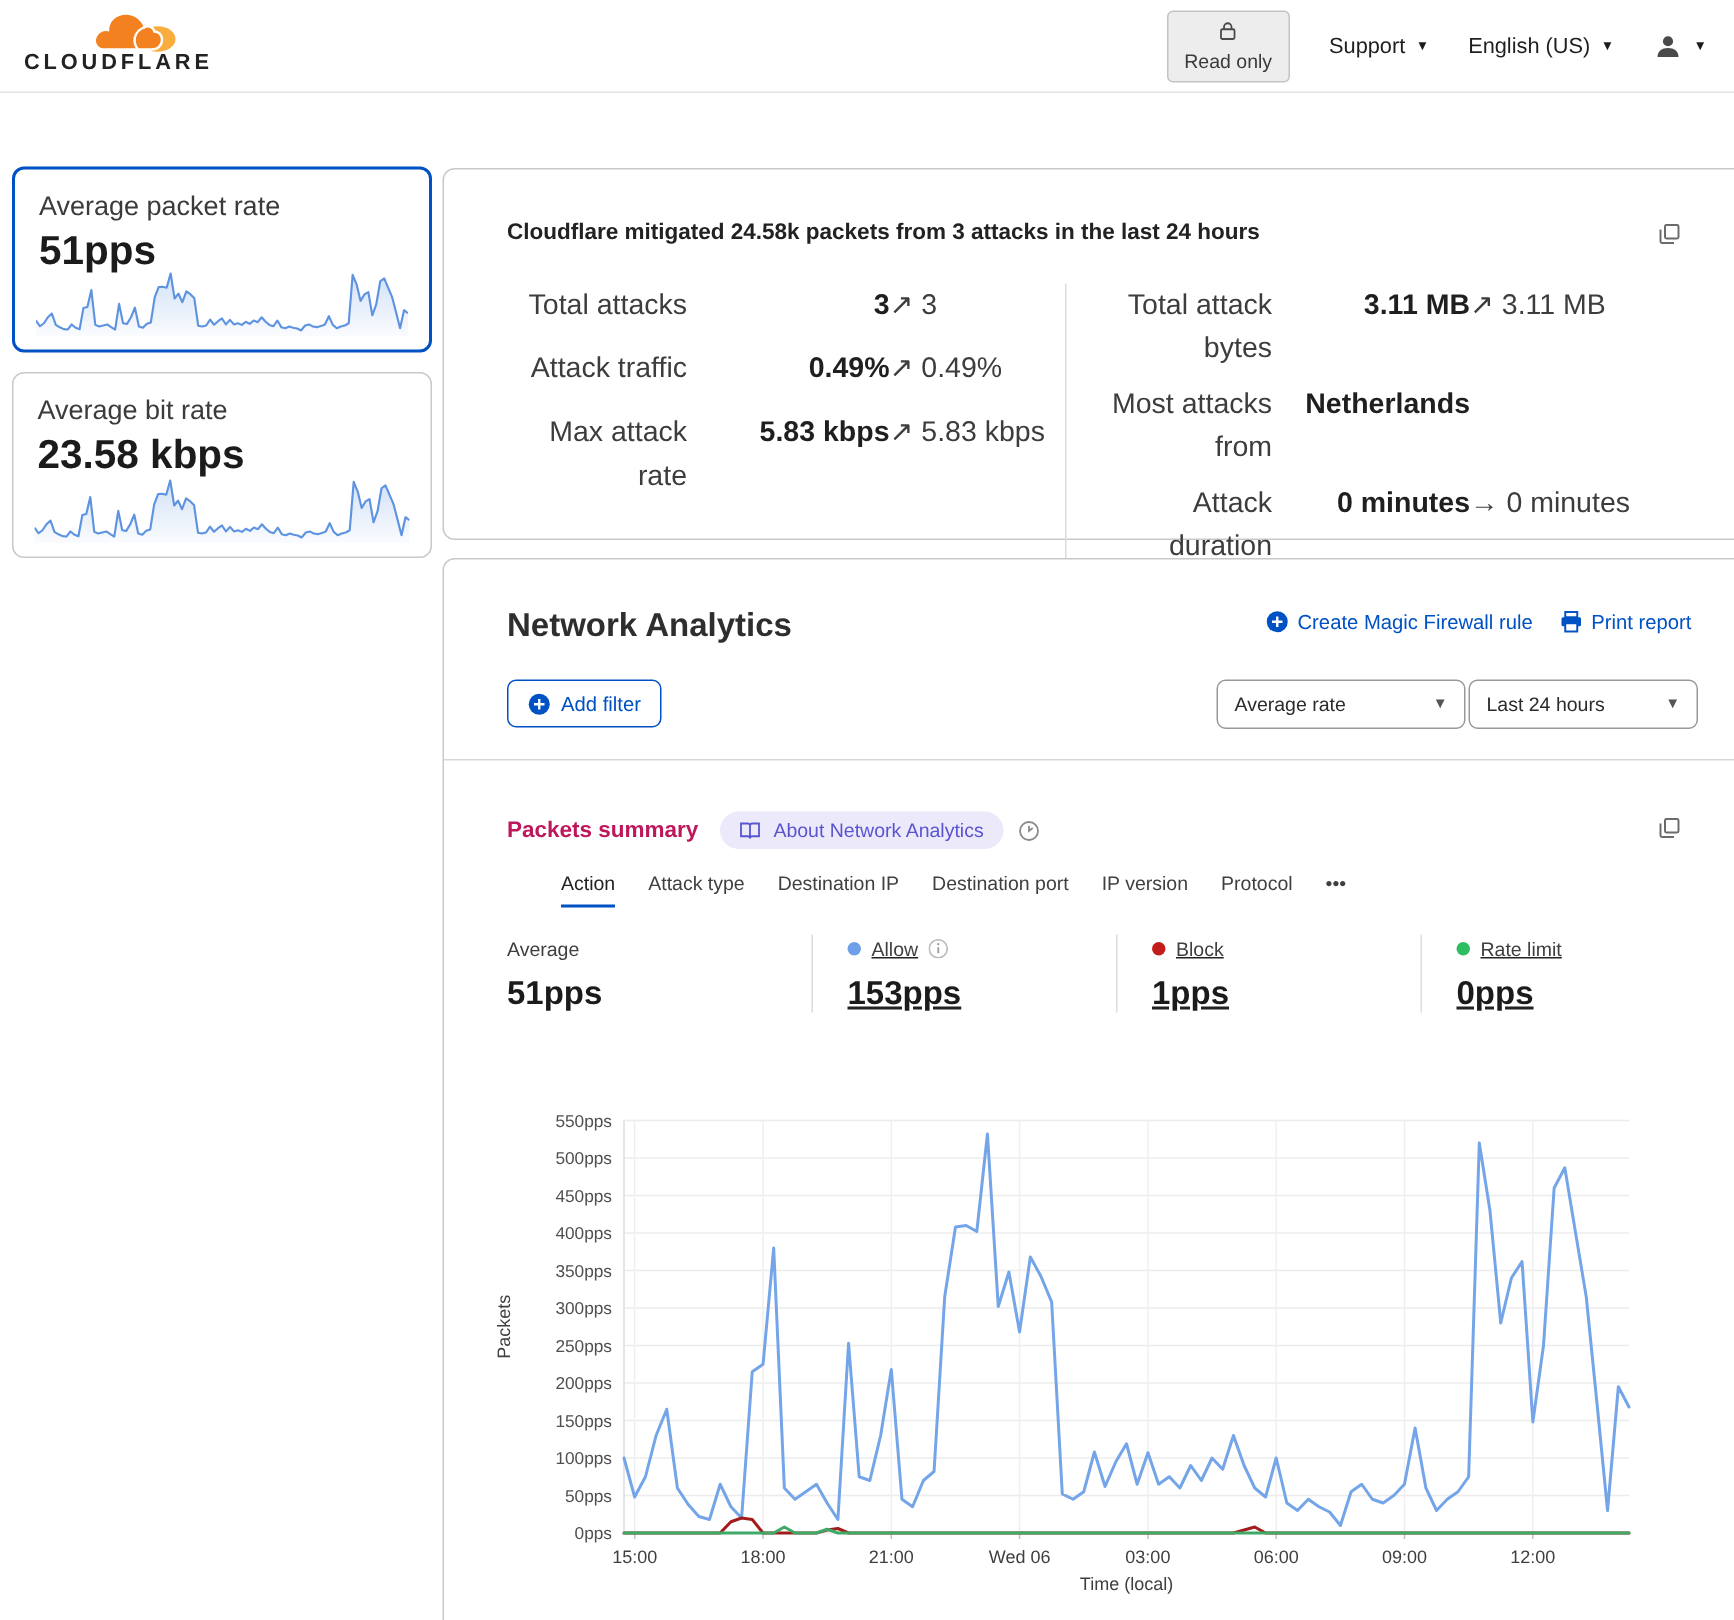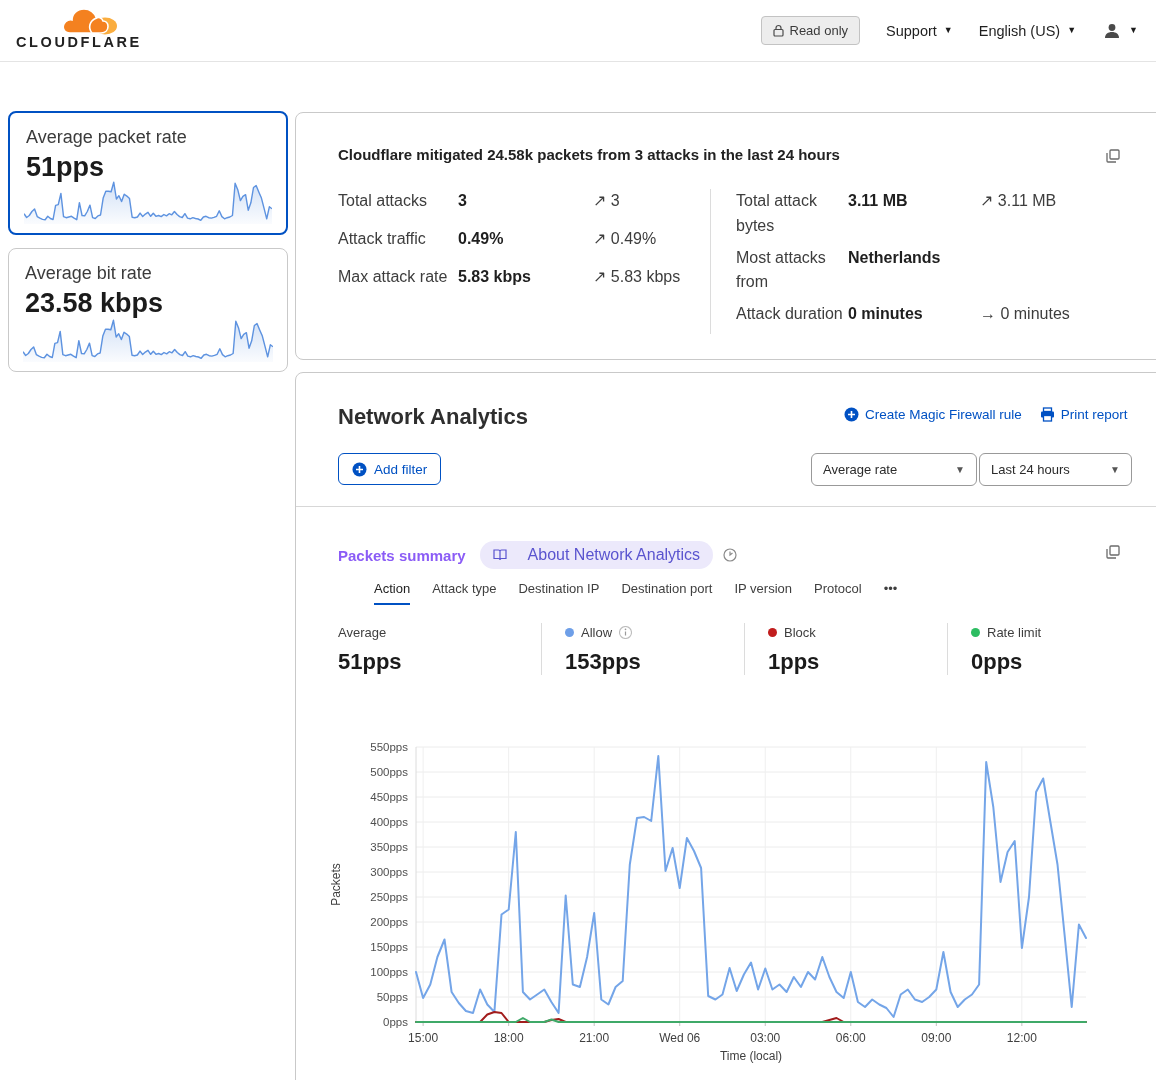--- a/index.html
+++ b/index.html
@@ -7,61 +7,61 @@
     width:1156px;height:1080px;position:relative;overflow:hidden;
     background:#ffffff;color:#222;
     font-family:"Liberation Sans",sans-serif;
     -webkit-font-smoothing:antialiased;
   }
   .hdr{position:absolute;top:0;left:0;width:1156px;height:61px;border-bottom:1px solid #e4e4e4;background:#fff;}
   .logo{position:absolute;left:16px;top:6px;width:120px;}
   .logo-cloud{display:block;margin-left:46px;}
   .logo-text{font-size:14.5px;font-weight:700;letter-spacing:2.6px;color:#222;margin-top:-2px;}
   .hdr-right{position:absolute;right:18px;top:0;height:61px;display:flex;align-items:center;gap:26px;}
-  .ro-badge{display:flex;align-items:center;gap:6px;background:#ededed;border:1px solid #c3c3c3;border-radius:4px;padding:6px 11px;font-size:13px;color:#3a3a3a;}
+  .ro-badge{display:flex;align-items:center;gap:6px;background:#ededed;border:1px solid #c3c3c3;border-radius:4px;padding:6px 11px;font-size:13px;color:#3a3a3a;flex-direction:column;}
   .menu-item{display:flex;align-items:center;gap:7px;font-size:14.5px;color:#1f1f1f;cursor:pointer;}
   .caret{font-size:9px;color:#1b1b1b;line-height:1;}
   .card{background:#fff;border:1px solid #c9c9c9;border-radius:8px;position:absolute;box-sizing:border-box;}
   .mini-card{left:8px;width:280px;height:124px;padding:14px 16px 10px;}
   .mini-card.selected{border:2px solid #0051c3;}
   .mini-label{font-size:18px;color:#3b3b3b;}
   .mini-value{font-size:27px;font-weight:700;color:#1b1b1b;margin-top:4px;}
   .spark{position:absolute;left:14px;right:14px;bottom:9px;height:46px;}
   .spark svg{display:block;width:100%;height:46px;}
   .sum-card{left:295px;top:112px;width:880px;height:248px;}
   .sum-title{position:absolute;left:42px;top:33px;font-size:15px;font-weight:700;color:#222;}
   .copy-ic{position:absolute;cursor:pointer;}
   .sum-grid{position:absolute;left:42px;top:76px;display:flex;}
   .sum-left{width:372px;}
   .sum-right{border-left:1px solid #dcdcdc;padding-left:25px;width:430px;}
-  .sum-row{display:flex;font-size:16px;color:#3d3d3d;margin-bottom:13px;line-height:1.55;}
+  .sum-row{display:flex;font-size:19px;color:#3d3d3d;margin-bottom:13px;line-height:1.55;text-align:right;}
   .sum-right .sum-row{margin-bottom:7px;}
   .sl{width:120px;}
   .sum-right .sl{width:112px;}
   .sv{width:135px;font-weight:700;color:#1f1f1f;}
   .sum-right .sv{width:132px;}
   .st{color:#3d3d3d;}
   .na-card{left:295px;top:372px;width:880px;height:740px;}
   .na-title{position:absolute;left:42px;top:31px;font-size:22px;font-weight:600;color:#2e2e2e;}
   .na-links{position:absolute;left:548px;top:34px;display:flex;gap:18px;white-space:nowrap;}
   .lnk{display:flex;align-items:center;gap:6px;color:#0051c3;font-size:13.5px;cursor:pointer;}
   .btn-outline{position:absolute;left:42px;top:80px;display:flex;align-items:center;gap:7px;height:32px;padding:0 13px;border:1px solid #0051c3;border-radius:6px;background:#fff;color:#0051c3;font-size:13.5px;cursor:pointer;font-family:inherit;}
   .select{position:absolute;top:80px;height:33px;border:1px solid #999;border-radius:6px;background:#fff;display:flex;align-items:center;justify-content:space-between;padding:0 11px;font-size:13px;color:#2b2b2b;cursor:pointer;box-sizing:border-box;}
   .sel-caret{color:#555;font-size:10px;}
   .na-divider{position:absolute;left:0;right:0;top:133px;border-top:1px solid #d7d7d7;}
   .ps-header{position:absolute;left:42px;top:168px;display:flex;align-items:center;}
-  .ps-title{font-size:15px;font-weight:700;color:#8b5cf6;}
-  .badge{display:flex;align-items:center;gap:21px;background:#ece9fb;color:#5a54cf;border-radius:999px;padding:5px 13px;font-size:16px;margin-left:14px;cursor:pointer;}
+  .ps-title{font-size:15px;font-weight:700;color:#be185d;}
+  .badge{display:flex;align-items:center;gap:9px;background:#ece9fb;color:#5a54cf;border-radius:999px;padding:5px 13px;font-size:13px;margin-left:14px;cursor:pointer;}
   .clock{margin-left:10px;cursor:pointer;display:flex;}
   .tabs{position:absolute;left:42px;top:208px;display:flex;gap:22px;font-size:13px;color:#3f3f3f;margin-left:36px;}
   .tab{padding-bottom:7px;cursor:pointer;}
   .tab.active{color:#222;border-bottom:2px solid #0051c3;}
   .stats{position:absolute;left:42px;top:250px;display:flex;}
   .stat{width:203px;box-sizing:border-box;}
-  .stat + .stat{border-left:1px solid #dcdcdc;padding-left:23px;}
+  .stat + .stat{border-left:1px solid #dcdcdc;padding-left:23px;text-decoration:underline;}
   .stat-label{display:flex;align-items:center;gap:7px;font-size:13px;color:#3e3e3e;height:18px;}
   .dot{width:9px;height:9px;border-radius:50%;display:inline-block;}
   .stat-value{font-size:22px;font-weight:700;color:#1b1b1b;margin-top:8px;}
   .chart-wrap{position:absolute;left:30px;top:358px;width:775px;height:336px;}
   svg text{font-family:"Liberation Sans",sans-serif;}
   .info-ic{display:inline-flex;}
 </style>
 </head>
 <body>
 

